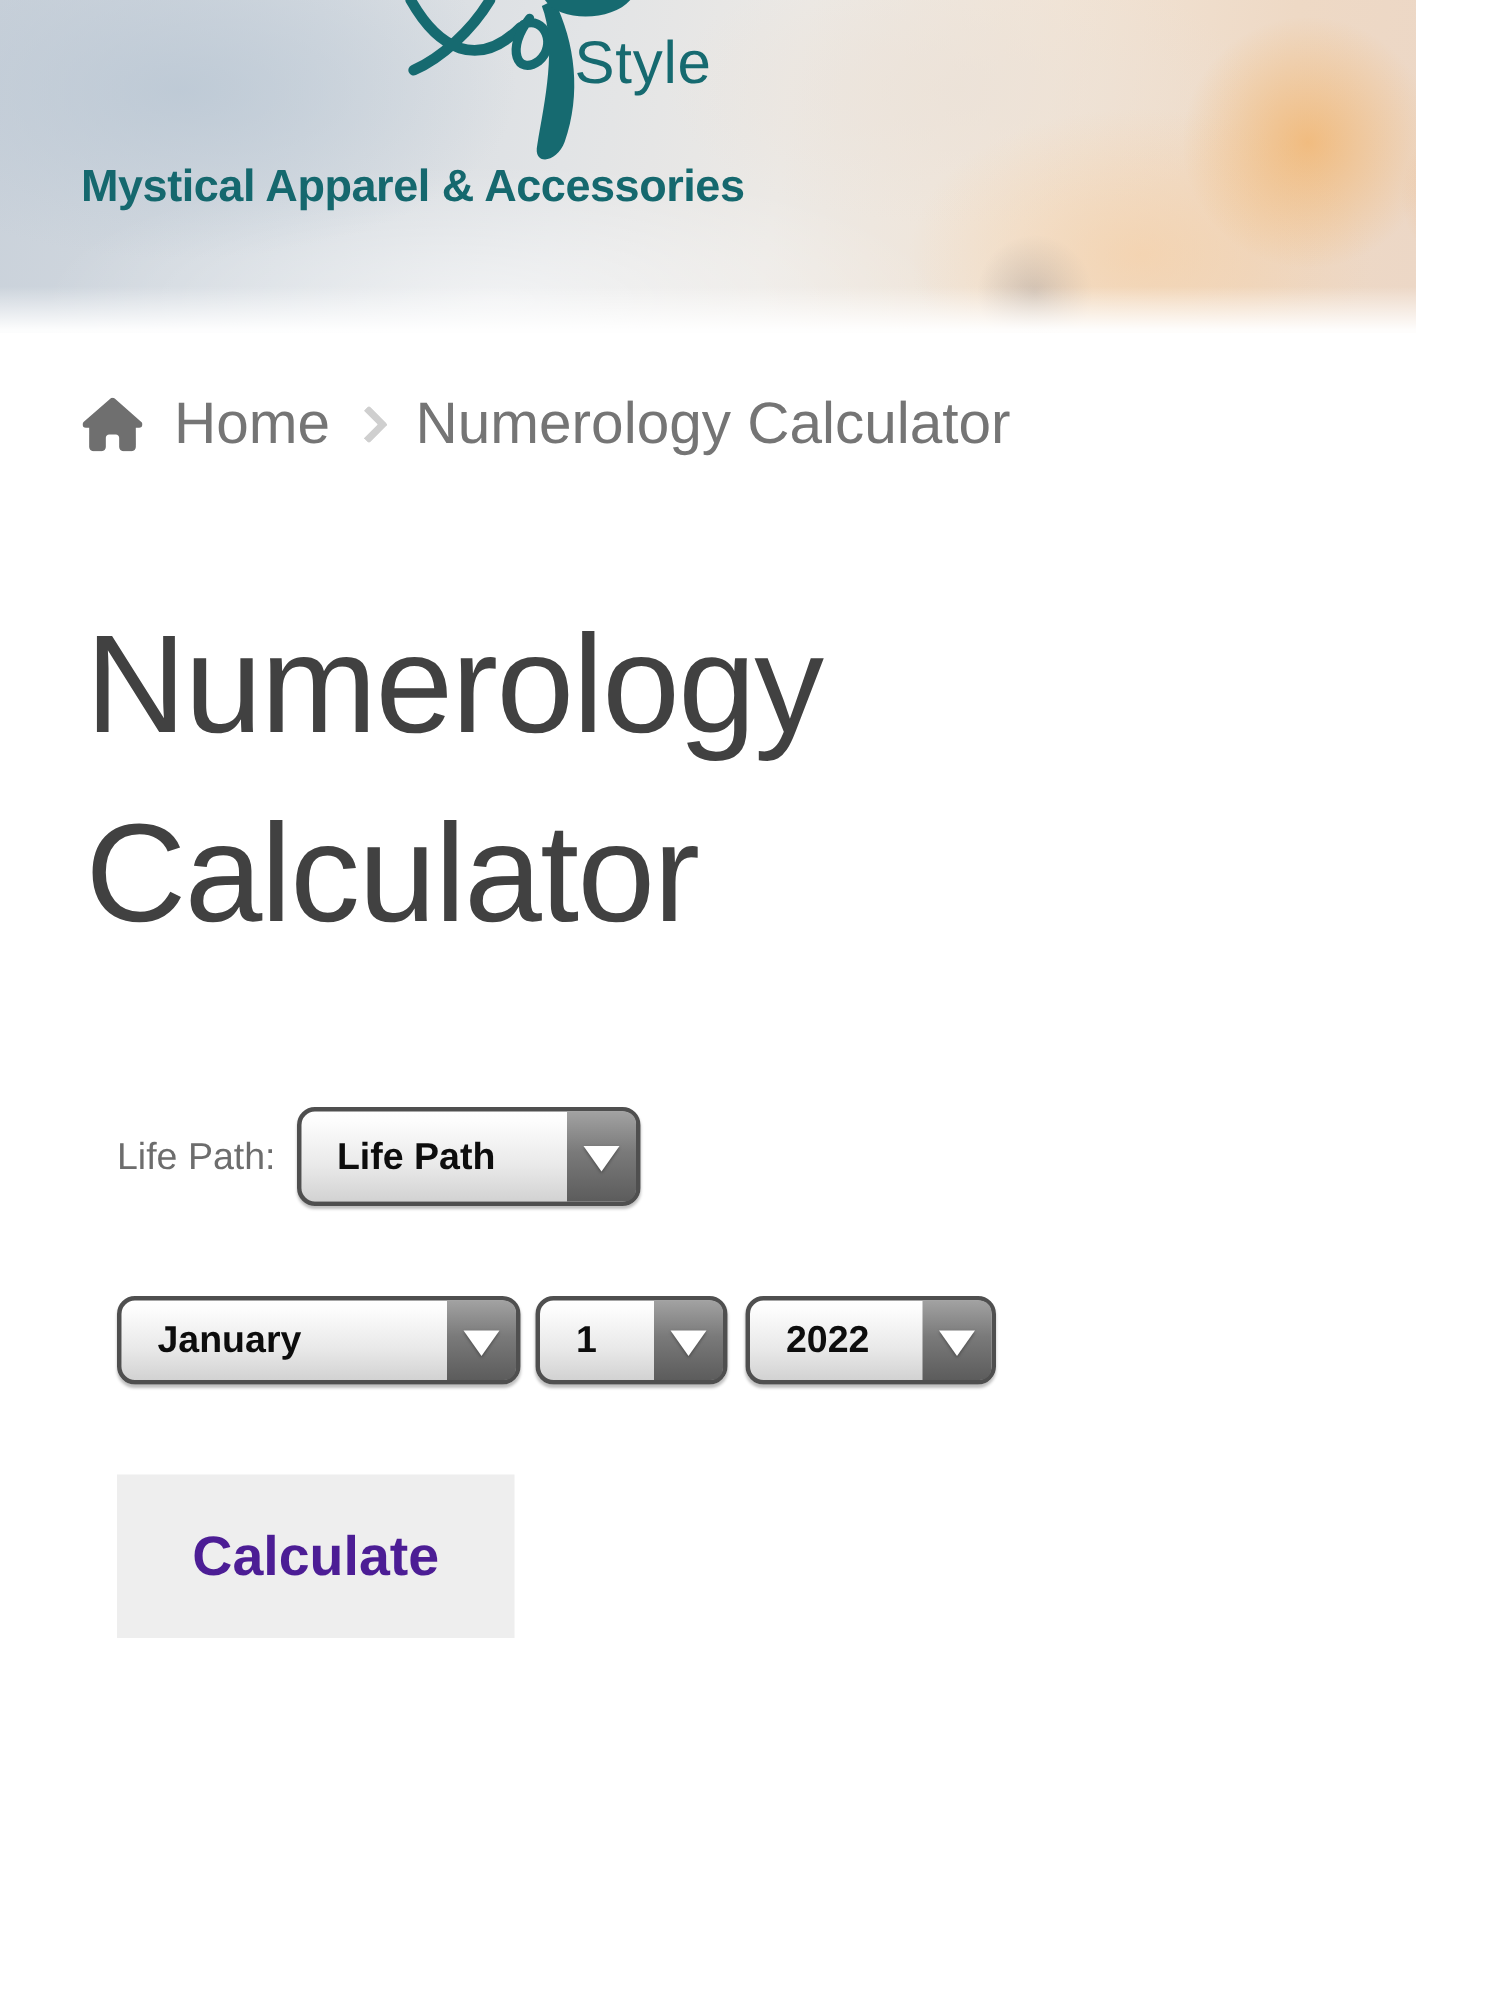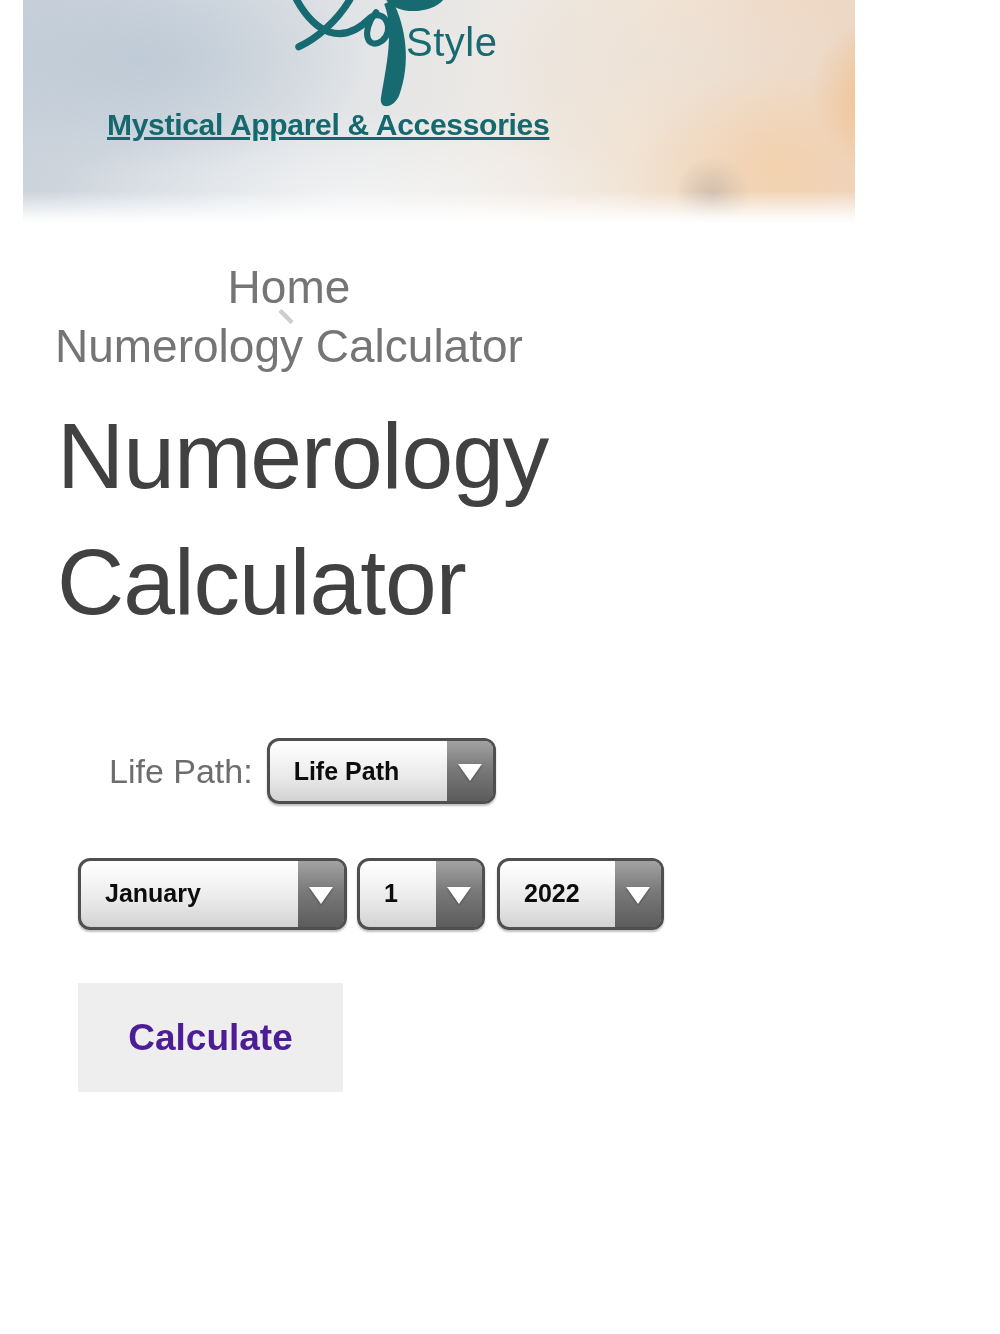--- a/index.html
+++ b/index.html
@@ -4,77 +4,76 @@
 <style>
   html,body{margin:0;padding:0;}
   body{
     width:1000px;height:1334px;position:relative;background:#ffffff;
     font-family:"Liberation Sans","DejaVu Sans",sans-serif;
     overflow:hidden;
   }
 
   
   .site-header{
-    position:absolute;top:0;left:0;width:832px;height:222px;overflow:hidden;
+    position:absolute;top:0;left:0;width:944px;height:222px;overflow:hidden;
     background:
       linear-gradient(to bottom, rgba(255,255,255,0) 86%, rgba(255,255,255,0.95) 99%),
       radial-gradient(circle 120px at 872px 95px,  rgba(243,164,70,0.55), transparent 70%),
       radial-gradient(circle 80px  at 990px 130px, rgba(242,150,60,0.45), transparent 70%),
       radial-gradient(ellipse 220px 140px at 760px 170px, rgba(246,205,160,0.60), transparent 70%),
       radial-gradient(ellipse 260px 120px at 640px 60px,  rgba(235,225,215,0.70), transparent 75%),
       radial-gradient(circle 55px  at 690px 195px, rgba(105,115,135,0.35), transparent 70%),
       radial-gradient(ellipse 300px 150px at 120px 60px,  rgba(186,199,212,0.80), transparent 75%),
       radial-gradient(ellipse 400px 120px at 330px 200px, rgba(255,255,255,0.55), transparent 75%),
       linear-gradient(100deg,#c9d1da 0%,#d5dbe1 22%,#e2e4e6 40%,#ece9e5 55%,#f1e4d6 72%,#eed9c5 88%,#ecd7c6 100%);
-    margin-left: 23px;
   }
   .logo-script{position:absolute;left:268px;top:0;width:160px;height:120px;}
   .logo-style{
     position:absolute;left:383px;top:20px;
     font-size:40px;color:#166a70;font-weight:400;letter-spacing:0.5px;
   }
   .tagline{
-    position:absolute;left:84px;top:108px;
-    font-size:30px;font-weight:700;color:#15686e;letter-spacing:-0.3px;text-decoration:underline;
+    position:absolute;left:54px;top:108px;
+    font-size:30px;font-weight:700;color:#15686e;letter-spacing:-0.3px;
   }
 
   
   .breadcrumb{
     position:absolute;top:260px;left:55px;height:46px;
-    display:flex;align-items:center;font-size:46px;color:#757575;flex-direction:column;
+    display:flex;align-items:center;font-size:39px;color:#757575;
   }
   .home-icon{width:40px;height:36px;margin-right:21px;}
   .crumb-link{color:#757575;text-decoration:none;}
   .crumb-sep{
     width:13px;height:13px;border-top:5px solid #cfcfcf;border-right:5px solid #cfcfcf;
     transform:rotate(45deg);margin:0 22px 0 17px;border-radius:2px;
   }
 
   
   .page-title{
     position:absolute;top:393px;left:57px;width:640px;margin:0;
     font-size:93px;font-weight:300;color:#414141;line-height:1.36;letter-spacing:-1px;
   }
 
   
   .form-row{position:absolute;left:78px;display:flex;align-items:center;}
   .row-life{top:738px;height:66px;}
   .row-date{top:859px;height:69px;}
-  .field-label{font-size:34px;color:#6d6d6d;white-space:nowrap;margin-left:31px;}
+  .field-label{font-size:25px;color:#6d6d6d;white-space:nowrap;}
   .row-life .field-label{margin-right:14px;}
   .row-date .field-label{margin-right:18px;}
 
   .sel{
     box-sizing:border-box;position:relative;height:66px;
     border:3px solid #4f4f4f;border-radius:12px;
     background:linear-gradient(#ffffff,#fdfdfd 10%,#e9e9e9 60%,#d2d2d2 100%);
     display:flex;align-items:center;cursor:pointer;
     box-shadow:0 2px 2px rgba(0,0,0,0.25);
   }
-  .row-date .sel{height:72px;}
+  .row-date .sel{height:59px;}
   .sel .val{
     padding-left:24px;font-size:25px;font-weight:600;color:#0d0d0d;white-space:nowrap;
   }
   .sel .arrow{
     position:absolute;top:0;right:0;height:100%;width:46px;box-sizing:border-box;
     border-radius:0 8px 8px 0;
     background:linear-gradient(#a2a2a2,#7a7a7a 45%,#5c5c5c);
     display:flex;align-items:center;justify-content:center;
   }
   .tri{

